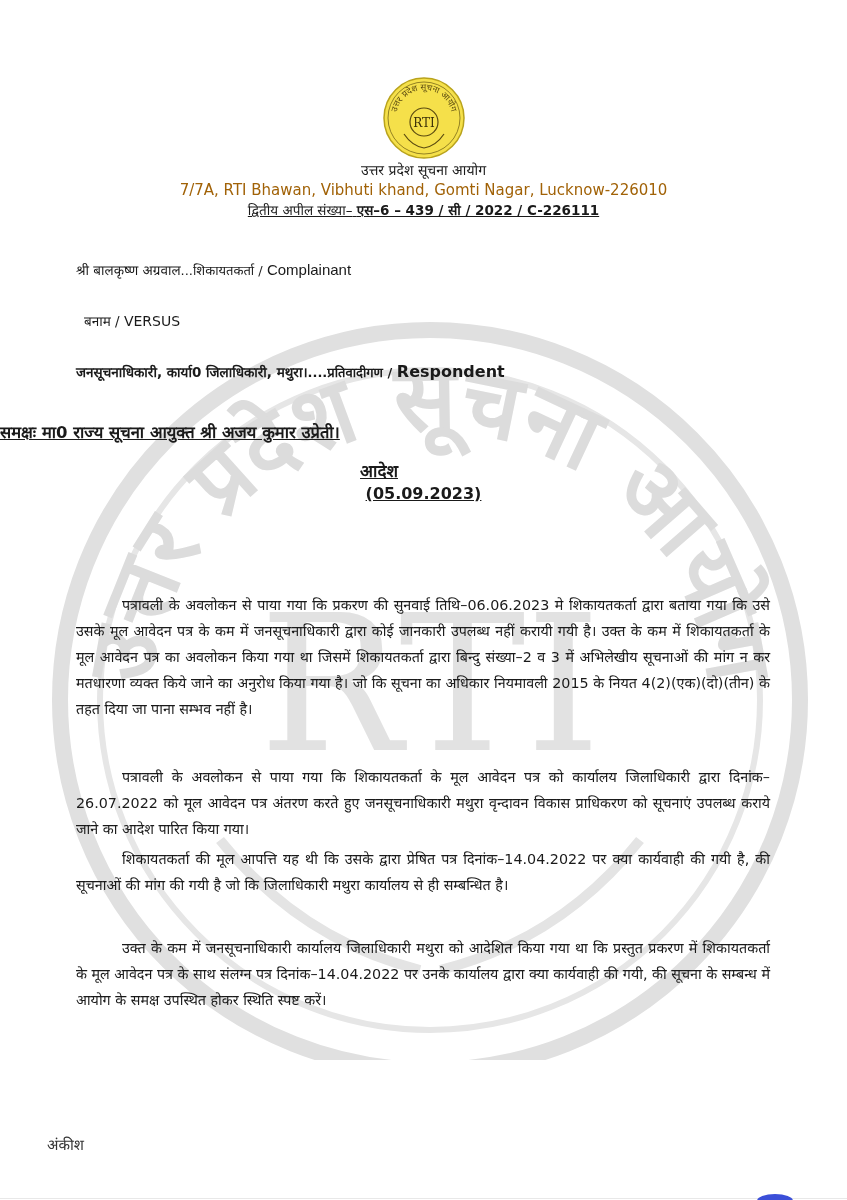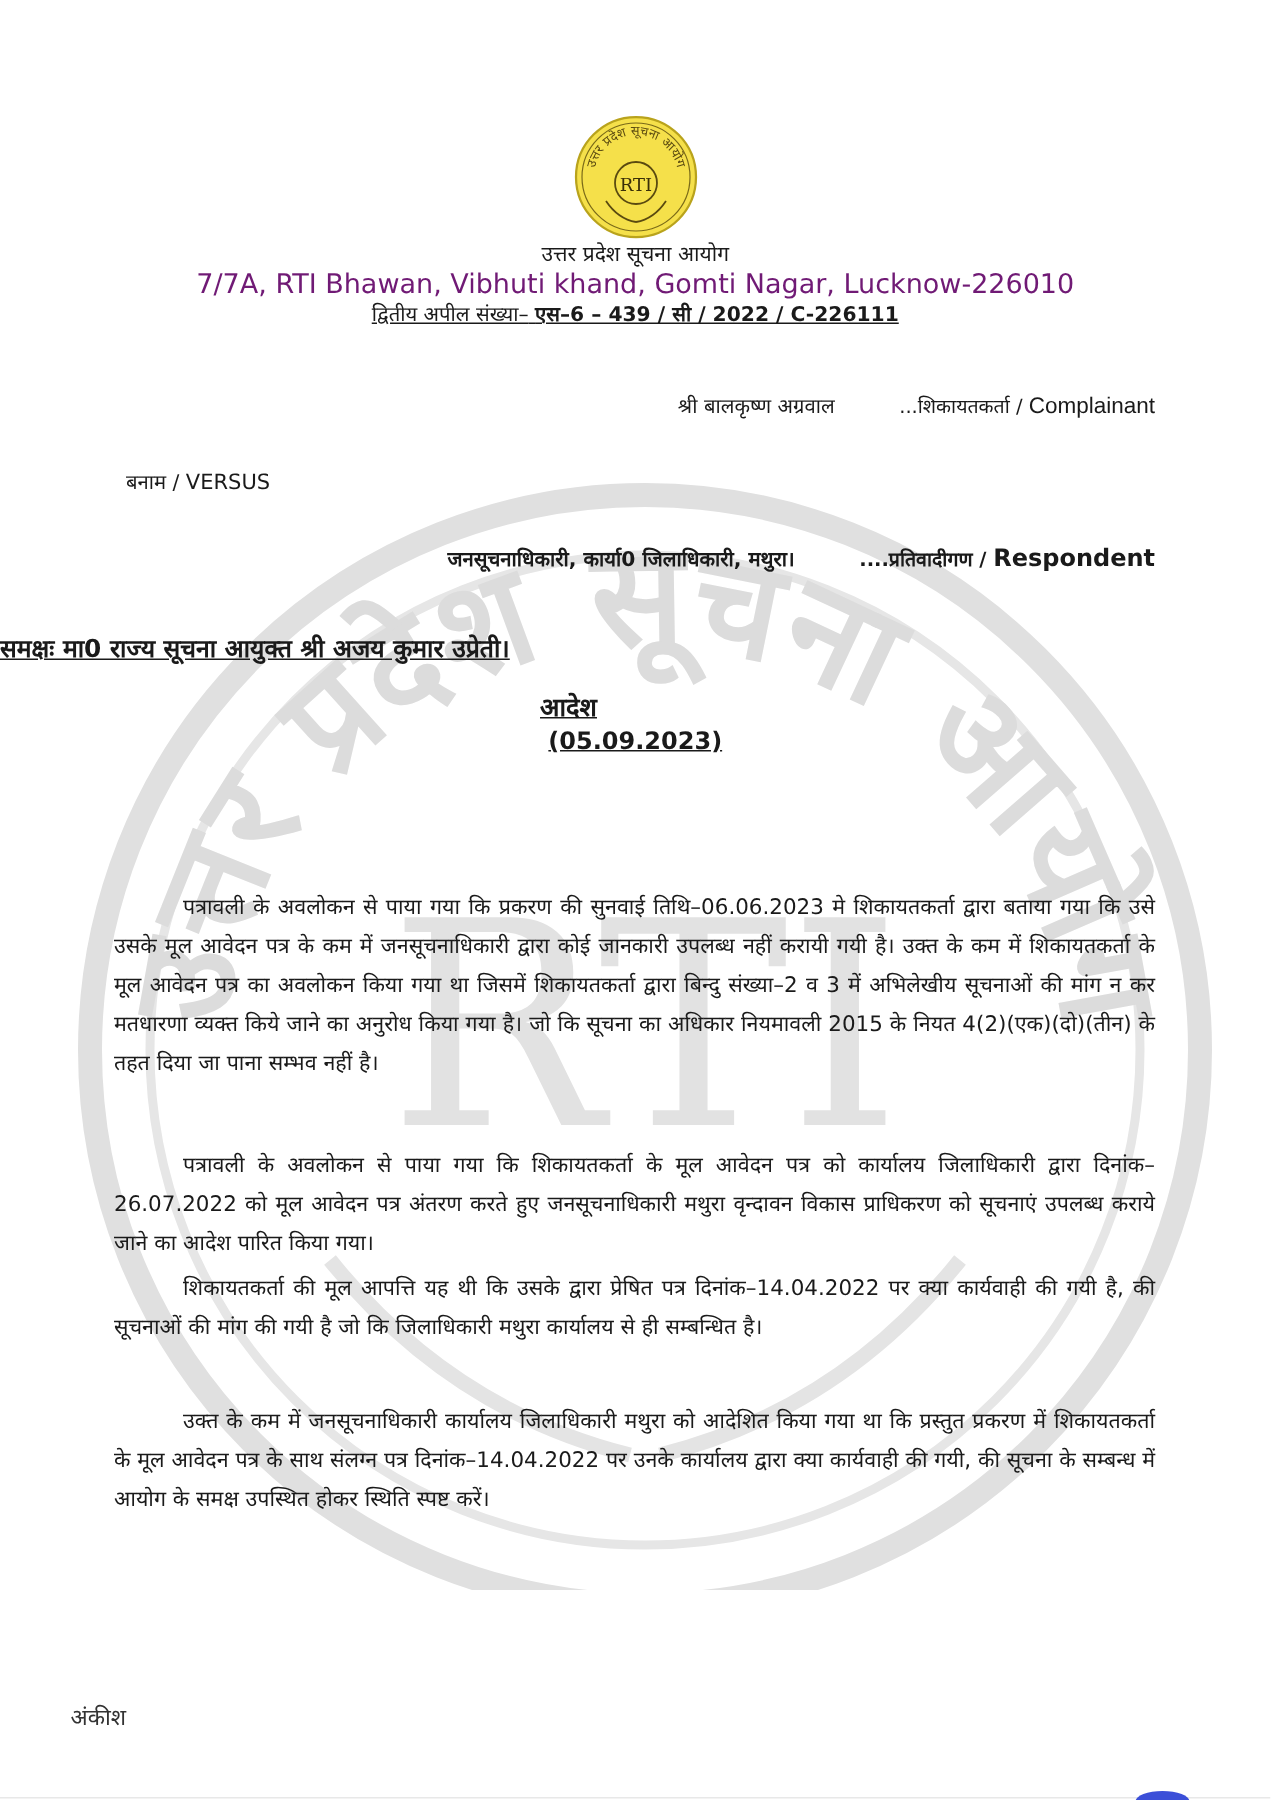--- a/index.html
+++ b/index.html
@@ -12,25 +12,25 @@
 
     
     .watermark { position: absolute; left: 40px; top: 280px; width: 780px; height: 780px; pointer-events: none; }
 
     
     .logo { position: absolute; left: 382px; top: 76px; width: 84px; height: 84px; }
 
     .header { position: absolute; left: 0; top: 160px; width: 847px; text-align: center; }
     .h-hindi { font-size: 14px; line-height: 20px; color: #1a1a1a; }
     .h-eng { font-size: 13.5px; line-height: 20px; color: #1a1a1a; }
-    .h-addr { font-size: 18px; line-height: 20px; color: #701a75; }
+    .h-addr { font-size: 15px; line-height: 20px; color: #a16207; }
     .h-appeal { font-size: 13.5px; line-height: 20px; text-decoration: underline; }
     .h-appeal .num { font-weight: bold; }
 
-    .party-row { position: absolute; left: 76px; width: 694px; font-size: 13.5px; display: flex; justify-content: flex-end; align-items: baseline; gap: 43px; }
+    .party-row { position: absolute; left: 76px; width: 694px; font-size: 13.5px; display: flex; justify-content: flex-start; align-items: baseline; }
     .party-row .right { font-size: 13px; }
     .party-row .right .en { font-family: "Liberation Sans Narrow", "Liberation Sans", sans-serif; font-size: 15px; }
     .party-row .right .en-b { font-size: 16px; }
 
     .versus { position: absolute; left: 84px; top: 312px; font-size: 13.5px; }
     .versus .en { font-size: 14px; }
 
     .before { position: absolute; left: 0; width: 847px; top: 420px; text-align: left; font-size: 16.5px; font-weight: bold; text-decoration: underline; }
     .order-title { position: absolute; left: 0; width: 758px; top: 459px; text-align: center; font-size: 17px; font-weight: bold; text-decoration: underline; }
     .order-date { position: absolute; left: 0; width: 847px; top: 484px; text-align: center; font-size: 16px; font-weight: bold; text-decoration: underline; }

